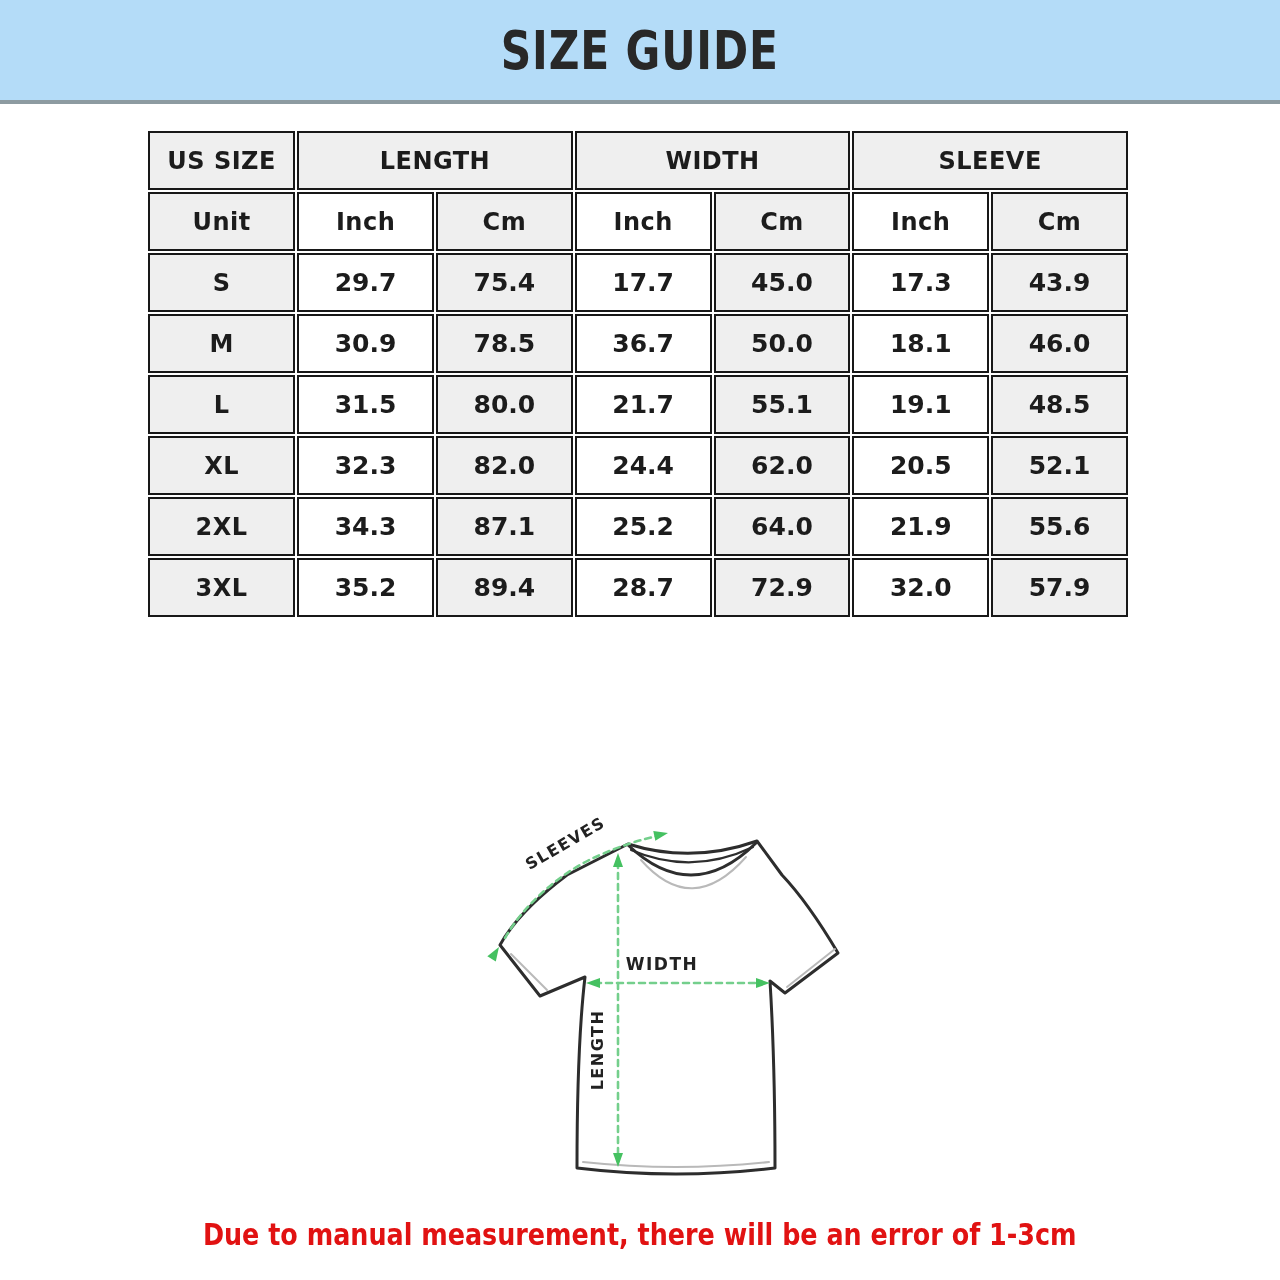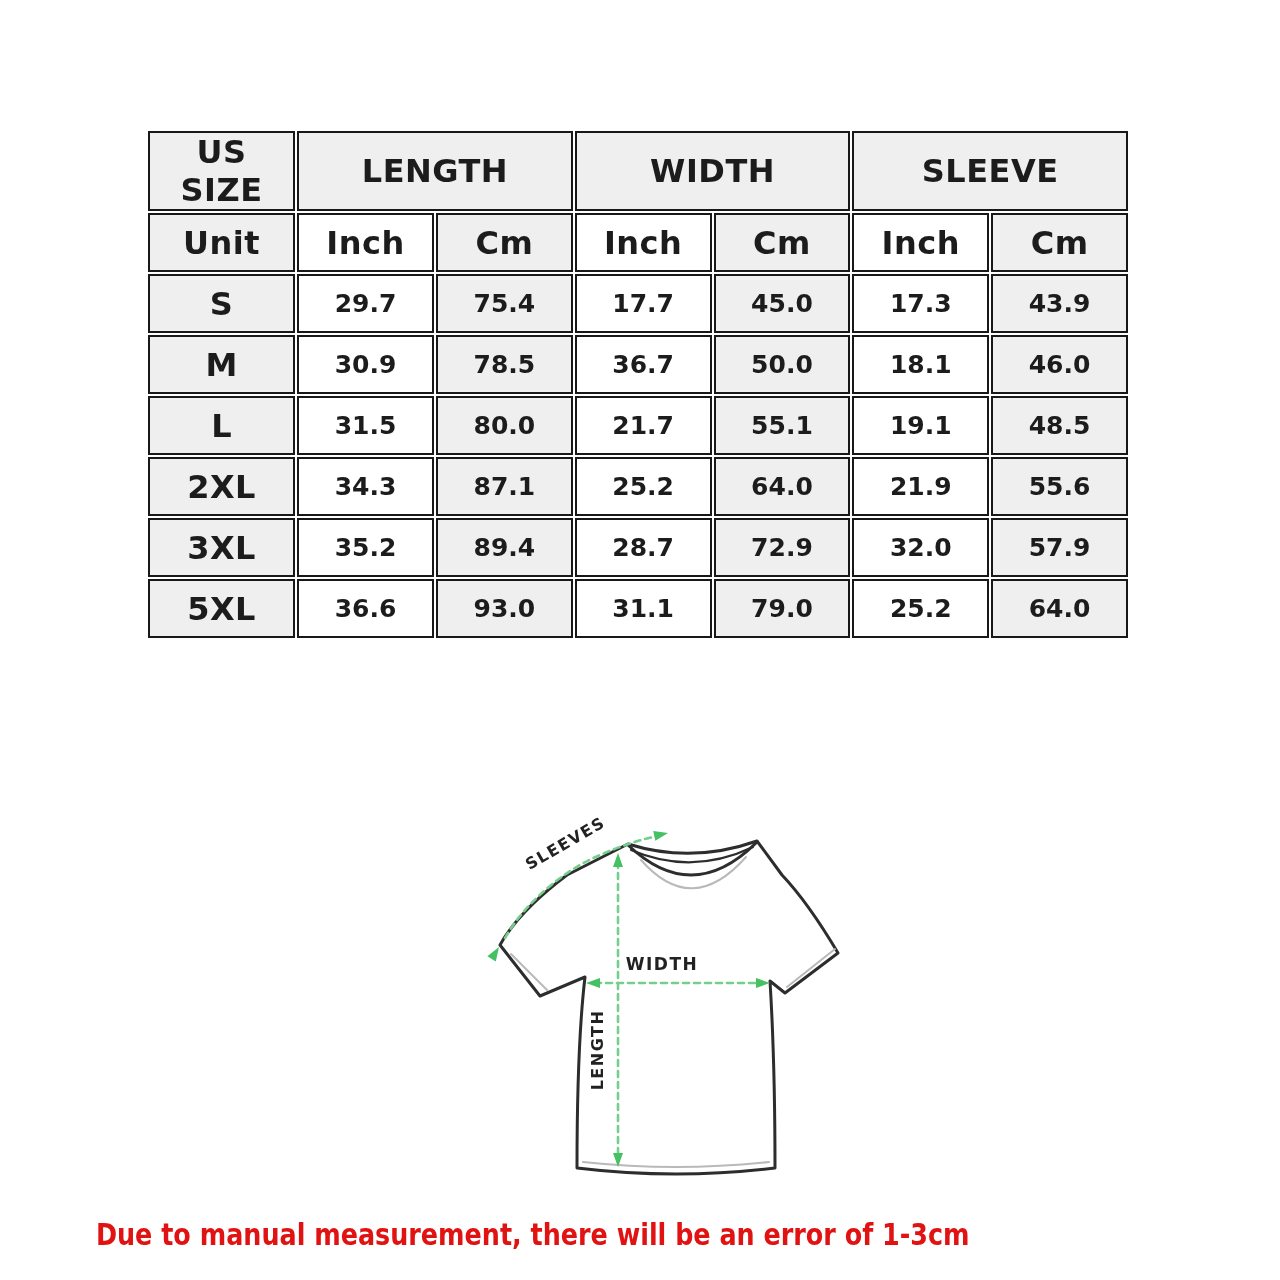--- a/index.html
+++ b/index.html
@@ -39,51 +39,54 @@
     border-collapse:separate;border-spacing:2px;table-layout:fixed;
   }
   .size-table td{
     border:2px solid var(--table-border);
     height:59px;text-align:center;vertical-align:middle;
     font-size:25px;font-weight:bold;color:var(--text-dark);
     background:var(--cell-white);
     overflow:hidden;
   }
   .size-table td.c-gray{background:var(--cell-gray);}
-  .size-table td.head{font-size:32px;letter-spacing:0.5px;}
+  .size-table td.head{font-size:24px;letter-spacing:0.5px;}
 
   
   .diagram{position:absolute;left:455px;top:810px;width:400px;height:392px;}
   .diagram svg{width:100%;height:100%;display:block;}
   .shirt-line{fill:none;stroke:var(--shirt-outline);stroke-width:3;stroke-linejoin:round;stroke-linecap:round;}
   .shirt-fill{fill:#ffffff;stroke:var(--shirt-outline);stroke-width:3;stroke-linejoin:round;}
   .shirt-thin{fill:none;stroke:var(--shirt-outline);stroke-width:2.2;stroke-linecap:round;}
   .shirt-gray{fill:none;stroke:#b9b9b9;stroke-width:2;stroke-linecap:round;}
   .g-line{fill:none;stroke:var(--arrow-green);stroke-width:2.6;stroke-dasharray:6 5;stroke-linecap:round;}
   .g-head{fill:var(--arrow-head-green);stroke:none;}
   .d-label{font-family:"DejaVu Sans","Liberation Sans",sans-serif;font-size:17px;font-weight:bold;fill:#222222;letter-spacing:1.5px;}
   .d-label-sm{font-size:16px;}
 
   
   .footer-note{
     position:absolute;left:0;top:1216px;width:1280px;
-    text-align:left;
+    text-align:center;
   }
   .footer-note .note-text{
     display:inline-block;
     font-size:31px;font-weight:bold;color:var(--note-red);
     transform:scaleX(0.82);transform-origin:center;
     white-space:nowrap;
   }
 </style>
 </head>
 <body>
 
 <div class="page">
 
+  <div class="banner">
+    <span class="title">SIZE GUIDE</span>
+  </div>
 
   <table class="size-table">
     <colgroup>
       <col style="width:15.2%">
       <col style="width:14.13%">
         <col style="width:14.13%">
       <col style="width:14.13%">
         <col style="width:14.13%">
       <col style="width:14.13%">
         <col style="width:14.13%">
@@ -127,46 +130,46 @@
         <tr>
           <td class="c-gray head">L</td>
           <td>31.5</td>
           <td class="c-gray">80.0</td>
           <td>21.7</td>
           <td class="c-gray">55.1</td>
           <td>19.1</td>
           <td class="c-gray">48.5</td>
         </tr>
         <tr>
+          <td class="c-gray head">XL</td>
+          <td>32.3</td>
+          <td class="c-gray">82.0</td>
+          <td>24.4</td>
+          <td class="c-gray">62.0</td>
+          <td>20.5</td>
+          <td class="c-gray">52.1</td>
+        </tr>
+        <tr>
           <td class="c-gray head">2XL</td>
           <td>34.3</td>
           <td class="c-gray">87.1</td>
           <td>25.2</td>
           <td class="c-gray">64.0</td>
           <td>21.9</td>
           <td class="c-gray">55.6</td>
         </tr>
         <tr>
           <td class="c-gray head">3XL</td>
           <td>35.2</td>
           <td class="c-gray">89.4</td>
           <td>28.7</td>
           <td class="c-gray">72.9</td>
           <td>32.0</td>
           <td class="c-gray">57.9</td>
         </tr>
-        <tr>
-          <td class="c-gray head">5XL</td>
-          <td>36.6</td>
-          <td class="c-gray">93.0</td>
-          <td>31.1</td>
-          <td class="c-gray">79.0</td>
-          <td>25.2</td>
-          <td class="c-gray">64.0</td>
-        </tr>
       </tbody>
   </table>
 
   <div class="diagram">
     <svg viewBox="0 0 400 392" xmlns="http://www.w3.org/2000/svg">
 
       <path class="shirt-fill" d="M173,34 Q237,54 302,31 L327,65 C345,84 367,116 383,143 L330,183 L315,171
            C318,220 320,292 320,358 Q221,370 122,358 C122,292 124,218 130,167
            L85,186 L45,135 C60,108 88,83 112,65 Z"></path>
 

